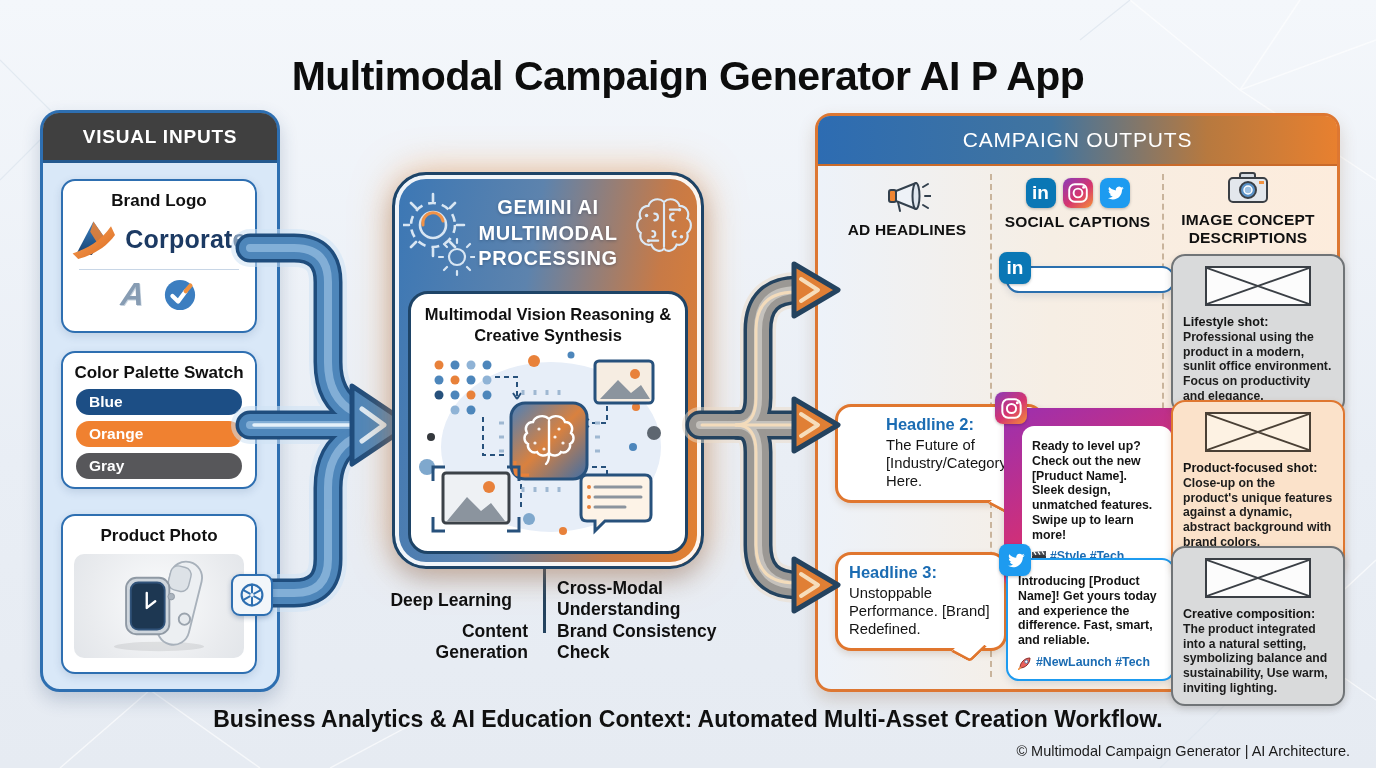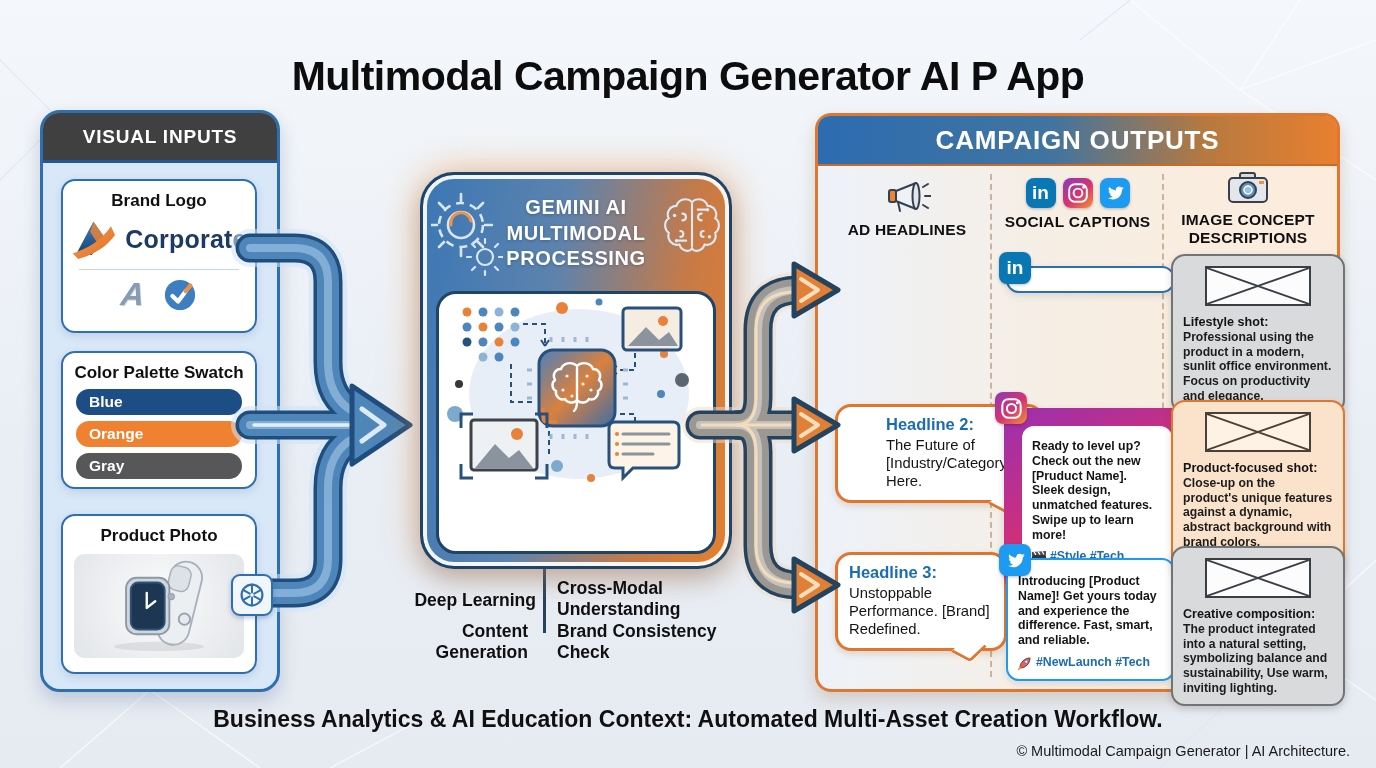--- a/index.html
+++ b/index.html
@@ -42,43 +42,43 @@
     background:radial-gradient(circle at 50% 45%,#fbfcfd 0%,#e9ebee 70%,#e2e5e9 100%);
     display:flex;align-items:center;justify-content:center;}
   .aperture-chip{position:absolute;left:231px;top:574px;width:38px;height:38px;background:#f2f6fa;
     border:2.5px solid #2e6fb1;border-radius:9px;display:flex;align-items:center;justify-content:center;
     box-shadow:0 2px 5px rgba(35,70,115,.3);}
 
   
   .process-box{position:absolute;left:392px;top:172px;width:306px;height:391px;
     background:linear-gradient(100deg,#3b77b5 0%,#5d83ad 40%,#c77a47 75%,#e4802f 100%);
     border:3px solid #1e4467;border-radius:34px;
-    box-shadow:0 0 38px rgba(243,146,62,.55),0 10px 22px rgba(40,70,110,.28),inset 0 0 0 4px rgba(255,255,255,.92);margin-left:28px;}
+    box-shadow:0 0 38px rgba(243,146,62,.55),0 10px 22px rgba(40,70,110,.28),inset 0 0 0 4px rgba(255,255,255,.92);}
   .pb-title{margin:20px 52px 0;text-align:center;color:#fff;font-size:20px;font-weight:bold;
     letter-spacing:.6px;line-height:1.28;text-shadow:0 1px 3px rgba(20,40,70,.35);}
   .pb-gears{position:absolute;left:8px;top:14px;width:72px;height:90px;color:#d8e6f3;}
   .pb-brain{position:absolute;right:6px;top:16px;}
   .pb-card{position:absolute;left:13px;top:116px;width:274px;height:257px;background:#fff;
     border:3px solid #1e4467;border-radius:20px;overflow:hidden;}
   .pb-card-title{margin:10px 8px 2px;text-align:center;font-size:16.5px;font-weight:bold;
     color:#101010;line-height:1.25;}
   .process-stem{position:absolute;left:543px;top:559px;width:3px;height:74px;background:#24435f;}
   .capability{position:absolute;font-size:17.5px;font-weight:bold;color:#101010;line-height:1.18;}
-  .cap-dl{left:396px;top:590px;width:140px;text-align:right;}
+  .cap-dl{left:372px;top:590px;width:140px;text-align:right;}
   .cap-cg{left:398px;top:621px;width:130px;text-align:right;}
   .cap-cm{left:557px;top:578px;width:155px;text-align:left;}
   .cap-bc{left:557px;top:621px;width:178px;text-align:left;}
 
   
   .outputs-panel{position:absolute;left:815px;top:113px;width:519px;height:573px;
     background:linear-gradient(90deg,#edf2f9 0%,#f6eee4 45%,#fdecdc 100%);
     border:3px solid #dd7732;border-radius:16px;box-shadow:0 8px 18px rgba(120,70,25,.2);}
   .op-header{height:48px;background:linear-gradient(90deg,#2d6cb2 0%,#41749f 45%,#b7793f 75%,#e8802f 100%);
     border-radius:12px 12px 0 0;display:flex;align-items:center;justify-content:center;color:#fff;
-    font-size:26px;font-weight:bold;letter-spacing:.8px;border-bottom:2px solid #c96a2a;text-align:center;}
+    font-size:21px;font-weight:normal;letter-spacing:.8px;border-bottom:2px solid #c96a2a;text-align:center;}
   .col-sep{position:absolute;top:58px;bottom:12px;border-left:2px dashed #c9b49c;}
   .col-head{position:absolute;display:flex;flex-direction:column;align-items:center;gap:5px;}
   .col-label{font-size:15.5px;font-weight:bold;color:#101010;text-align:center;line-height:1.15;letter-spacing:.2px;}
   .icon-row{display:flex;gap:7px;align-items:center;}
   .badge{width:32px;height:32px;border-radius:8px;display:flex;align-items:center;justify-content:center;
     box-shadow:0 1px 3px rgba(0,0,0,.25);}
   .badge-li{background:#0a77b5;color:#fff;font-size:19px;font-weight:bold;}
   .badge-ig{background:linear-gradient(140deg,#8a3ab9 0%,#d6356f 55%,#f59137 100%);}
   .badge-tw{background:#1d9bf0;}
 
@@ -265,20 +265,21 @@
         <circle cx="48" cy="18" r="1.8"></circle>
           <circle cx="16" cy="50" r="1.8"></circle>
           <circle cx="50" cy="46" r="1.8"></circle>
           <circle cx="14" cy="24" r="1.8"></circle>
       </g>
     </svg>
   </div>
   <div class="pb-title">GEMINI AI MULTIMODAL PROCESSING</div>
 
   <div class="pb-card">
+    <div class="pb-card-title">Multimodal Vision Reasoning &amp; Creative Synthesis</div>
     <svg width="274" height="198" viewBox="0 0 274 198">
       <ellipse cx="140" cy="100" rx="110" ry="85" fill="#e7eef8"></ellipse>
       <defs>
         <linearGradient id="gBrainBox" x1="0" y1="0" x2="1" y2="1">
           <stop offset="0" stop-color="#4a80ba"></stop>
             <stop offset="0.5" stop-color="#d9813f"></stop>
             <stop offset="1" stop-color="#3f6ea6"></stop>
         </linearGradient>
       </defs>
 

